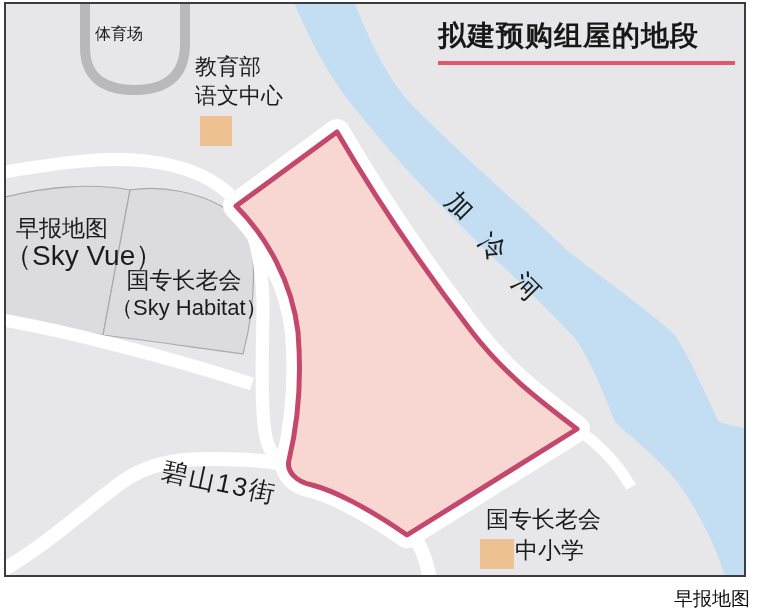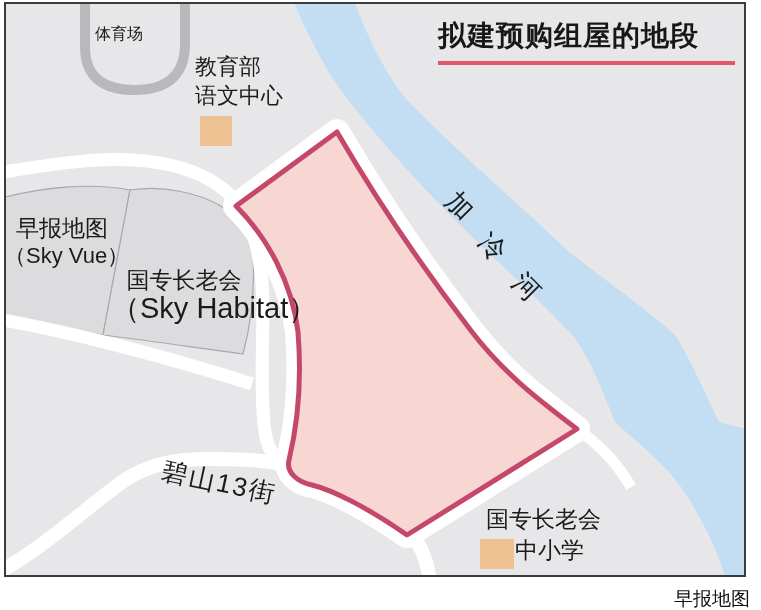--- a/index.html
+++ b/index.html
@@ -10,23 +10,23 @@
   }
   .map{
     position:absolute;left:4px;top:2px;width:738px;height:571px;
     background:#e7e7e9;border:2px solid #3c3c3e;overflow:hidden;
   }
   .map svg{position:absolute;left:0;top:0;}
   .lbl{position:absolute;white-space:nowrap;color:#1b1b1b;}
   .stadium-lbl{left:89px;top:20px;font-size:16px;}
   .moe-lbl{left:189px;top:48px;font-size:22px;line-height:29px;}
   .skyvue-lbl{left:-2px;top:211px;width:116px;text-align:center;font-size:23px;line-height:27px;}
-  .skyvue-lbl .en{font-size:22px;text-align:right;}
+  .skyvue-lbl .en{font-size:28px;text-align:right;}
   .skyhab-lbl{left:105px;top:262px;width:146px;text-align:center;font-size:23px;line-height:28px;}
-  .skyhab-lbl .en{font-size:29px;}
+  .skyhab-lbl .en{font-size:22px;}
   .river-ch{position:absolute;font-size:27px;transform:rotate(45deg);transform-origin:center;}
   .river-ch.c0{left:440px;top:184px;}
   .river-ch.c1{left:473px;top:225px;}
   .river-ch.c2{left:507px;top:265px;}
   .road13-lbl{left:156px;top:449px;font-size:26px;letter-spacing:2px;
     transform:rotate(12deg);transform-origin:left center;}
   .school-lbl{left:480px;top:500px;font-size:23px;line-height:31px;}
   .school-lbl .l2{margin-left:29px;}
   .title{left:432px;top:13px;font-size:28px;font-weight:bold;letter-spacing:1px;color:#171717;}
   .title-underline{position:absolute;left:432px;top:57px;width:297px;height:4px;background:#e2566e;}

